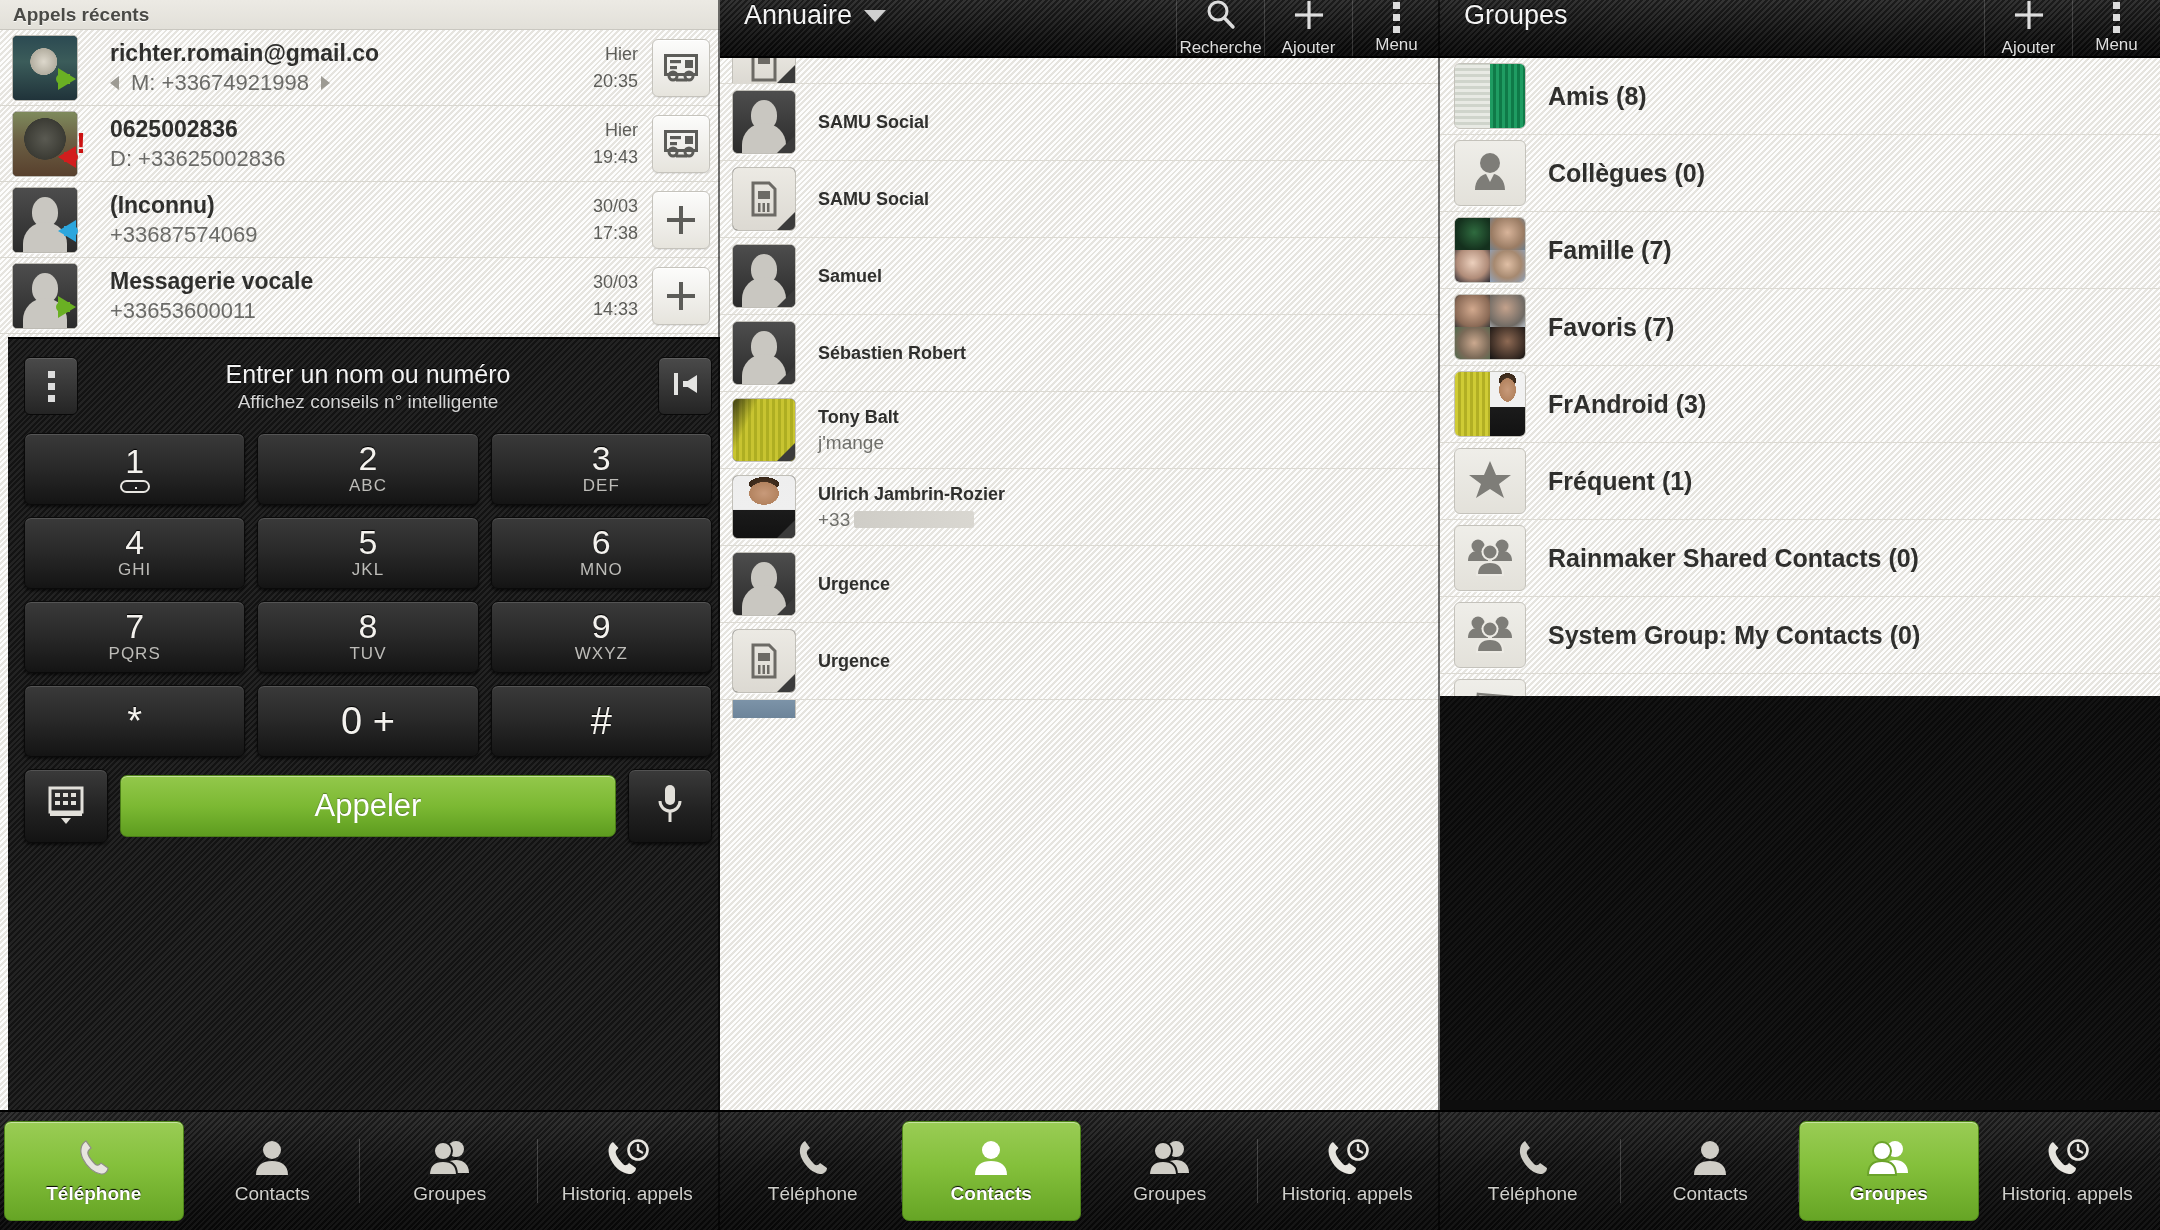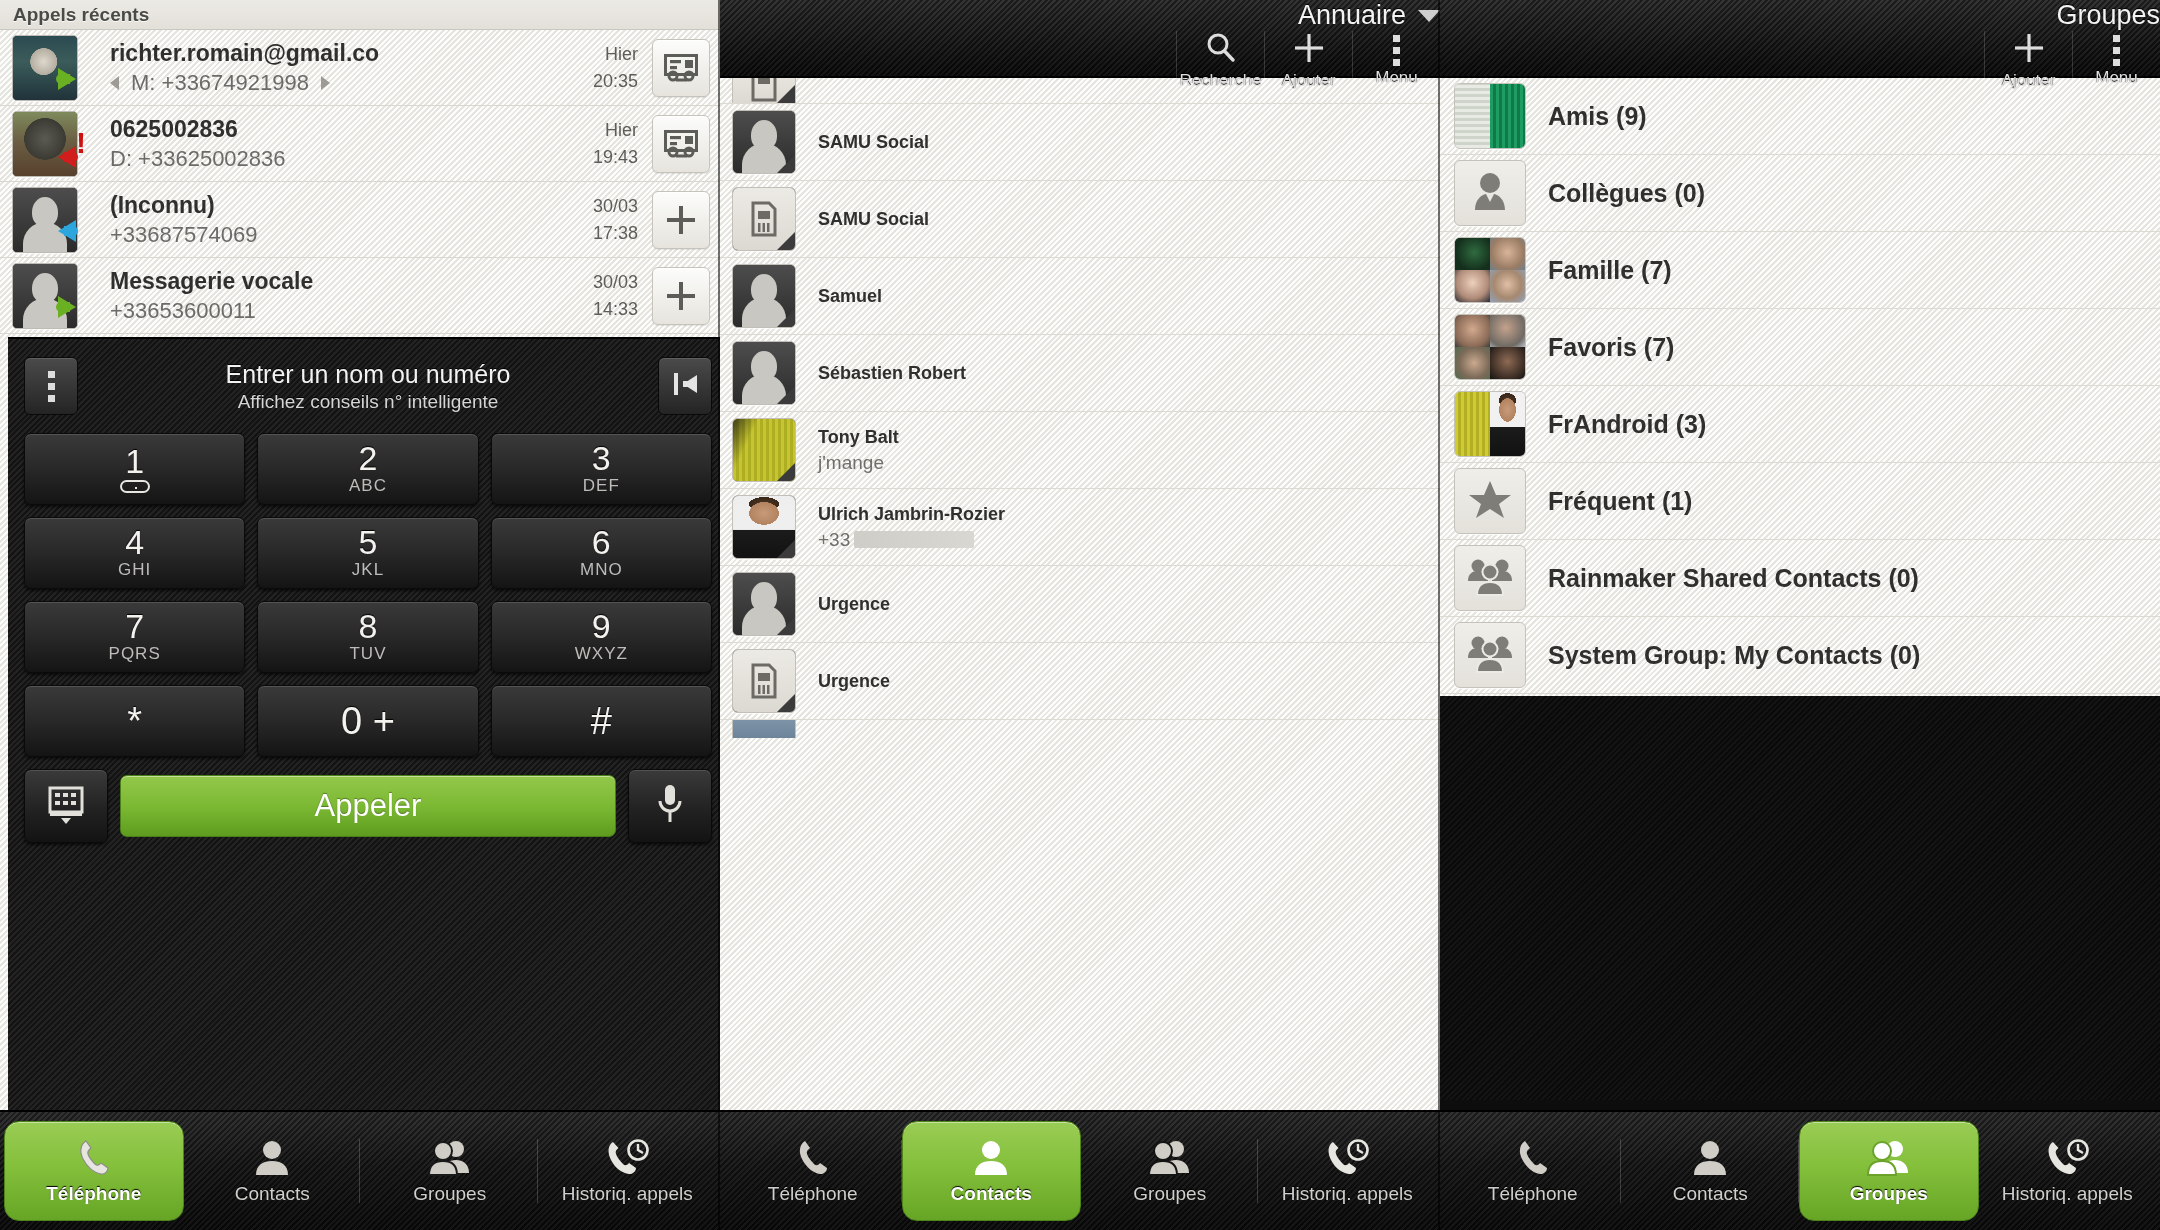--- a/index.html
+++ b/index.html
@@ -203,29 +203,28 @@
     display:flex;align-items:center;justify-content:center;
     color:#fff; font-size:31px; text-shadow:0 -1px 1px rgba(0,0,0,0.35);
   }
 
   
   #panel-contacts {
     position:absolute; left:720px; top:0; width:720px; height:1230px;
     overflow:hidden;
   }
   .topbar {
-    height:78px; position:relative;
+    height:58px; position:relative;
     background-color:#141414;
     background-image: repeating-linear-gradient(135deg,
       rgba(255,255,255,0.045) 0px, rgba(255,255,255,0.045) 2px,
       rgba(0,0,0,0.35) 2px, rgba(0,0,0,0.35) 4px),
       linear-gradient(to bottom,#2b2b2b 0%,#131313 70%,#0a0a0a 100%);
-    display:flex; align-items:flex-end;
+    display:flex; align-items:flex-start;
     border-bottom:2px solid #000;
-    flex-direction:column;
   }
   .topbar-title {
     font-size:27px; color:#f3f3f3; padding-left:24px;
     text-shadow:0 -1px 1px #000; display:flex; align-items:center; gap:12px;
   }
   .caret-dn { width:0;height:0;border-left:11px solid transparent;border-right:11px solid transparent;border-top:12px solid #cfcfcf; }
   .topbar-actions { margin-left:auto; display:flex; align-items:stretch; height:100%; }
   .tb-act {
     width:88px; display:flex; flex-direction:column;
     align-items:center; justify-content:center; gap:2px;
@@ -329,21 +328,21 @@
     position:absolute; bottom:0; height:120px; width:720px;
     background-color:#1a1a1a;
     background-image: repeating-linear-gradient(135deg,
       rgba(255,255,255,0.04) 0px, rgba(255,255,255,0.04) 2px,
       rgba(0,0,0,0.33) 2px, rgba(0,0,0,0.33) 4px),
       linear-gradient(to bottom,#2a2a2a 0%, #161616 45%, #0b0b0b 100%);
     border-top:2px solid #000;
     display:flex; align-items:center; padding:6px 4px;
   }
   .tab {
-    flex:1 1 0; height:100px; border-radius:15px;
+    flex:1 1 0; height:100px; border-radius:7px;
     display:flex; flex-direction:column; align-items:center; justify-content:center;
     gap:4px; position:relative;
   }
   .tab + .tab::before {
     content:""; position:absolute; left:-2px; top:18px; bottom:18px;
     width:1px; background:rgba(255,255,255,0.18);
   }
   .tab.active {
     background: linear-gradient(to bottom,#9acc55 0%, #84c03b 45%, #66a525 100%);
     border:1px solid #4e8419;
@@ -872,21 +871,21 @@
 
     <div class="groups-list hatch-light">
 
       <div class="group-row">
         <div class="g-avatar">
           <div class="grid2">
             <i style="background:repeating-linear-gradient(0deg,#e8eae4 0 3px,#cfd4cb 3px 6px)"></i>
             <i style="background:repeating-linear-gradient(90deg,#1f9c62 0 3px,#0f7a48 3px 6px)"></i>
           </div>
         </div>
-        <div class="g-name">Amis (9)</div>
+        <div class="g-name">Amis (8)</div>
       </div>
 
       <div class="group-row">
         <div class="g-avatar">
           <span>
             <svg width="44" height="42" viewBox="0 0 44 42">
               <circle cx="22" cy="13" r="10" fill="#7e7d78"></circle>
               <path d="M7 40 C7 30 13 25 18 24 L22 32 L26 24 C31 25 37 30 37 40 Z" fill="#7e7d78"></path>
             </svg>
           </span>

